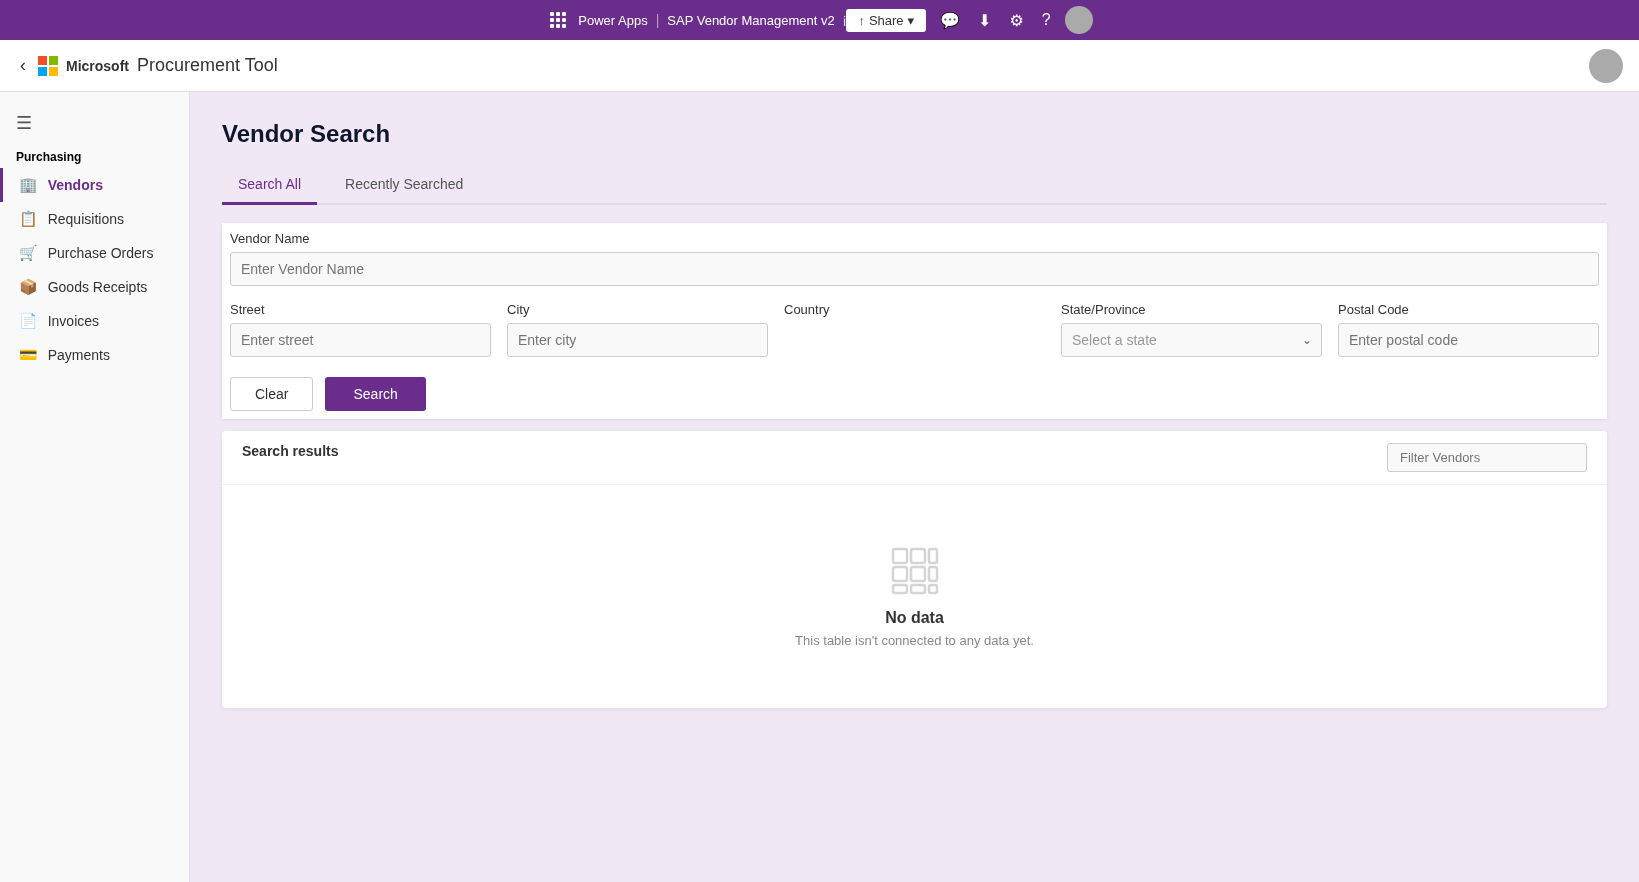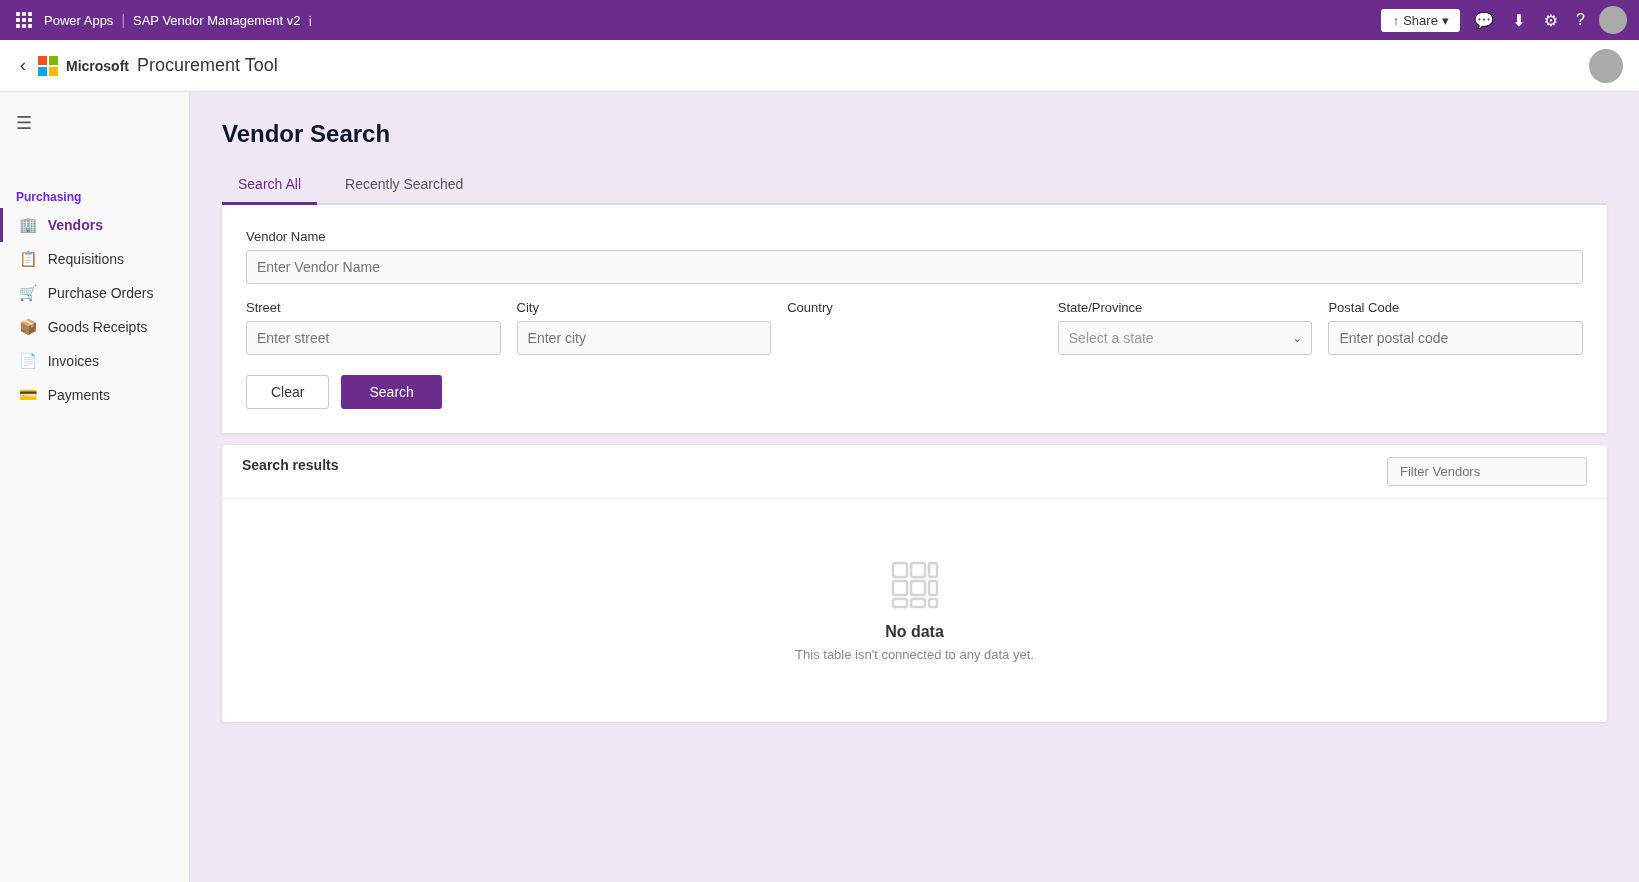--- a/index.html
+++ b/index.html
@@ -6,21 +6,21 @@
     body { font-family: 'Segoe UI', Arial, sans-serif; font-size: 14px; background: #f3f2f1; height: 882px; overflow: hidden; }
 
     
     .top-bar {
       background: #6b2d8b;
       color: white;
       height: 40px;
       display: flex;
       align-items: center;
       padding: 0 12px;
-      justify-content: space-between;
+      justify-content: center;
     }
     .top-bar-left { display: flex; align-items: center; gap: 8px; }
     .top-bar-title { font-size: 13px; font-weight: 500; }
     .top-bar-right { display: flex; align-items: center; gap: 10px; }
     .share-btn {
       background: white;
       color: #333;
       border: none;
       border-radius: 3px;
       padding: 4px 12px;
@@ -71,24 +71,23 @@
     .sidebar {
       width: 190px;
       background: #f9f9f9;
       border-right: 1px solid #e0e0e0;
       padding: 12px 0;
       flex-shrink: 0;
     }
     .sidebar-section-label {
       font-size: 12px;
       font-weight: 700;
-      color: #6d28d9;
+      color: #000000;
       padding: 8px 16px 4px;
       text-transform: none;
-      margin-top: 40px;
     }
     .sidebar-item {
       display: flex;
       align-items: center;
       gap: 10px;
       padding: 8px 16px;
       cursor: pointer;
       color: #333;
       font-size: 14px;
       border-left: 3px solid transparent;
@@ -120,22 +119,22 @@
       color: #555;
       border-bottom: 3px solid transparent;
       margin-bottom: -2px;
     }
     .tab.active { color: #6b2d8b; border-bottom: 3px solid #6b2d8b; font-weight: 500; }
 
     
     .search-card {
       background: white;
       border-radius: 0;
-      padding: 24px;
-      margin-top: 0;
+      padding: 8px;
+      margin-top: 18px;
       box-shadow: 0 1px 4px rgba(0,0,0,0.08);
     }
     .field-label {
       font-size: 13px;
       font-weight: 500;
       color: #333;
       margin-bottom: 6px;
     }
     .text-input {
       width: 100%;

